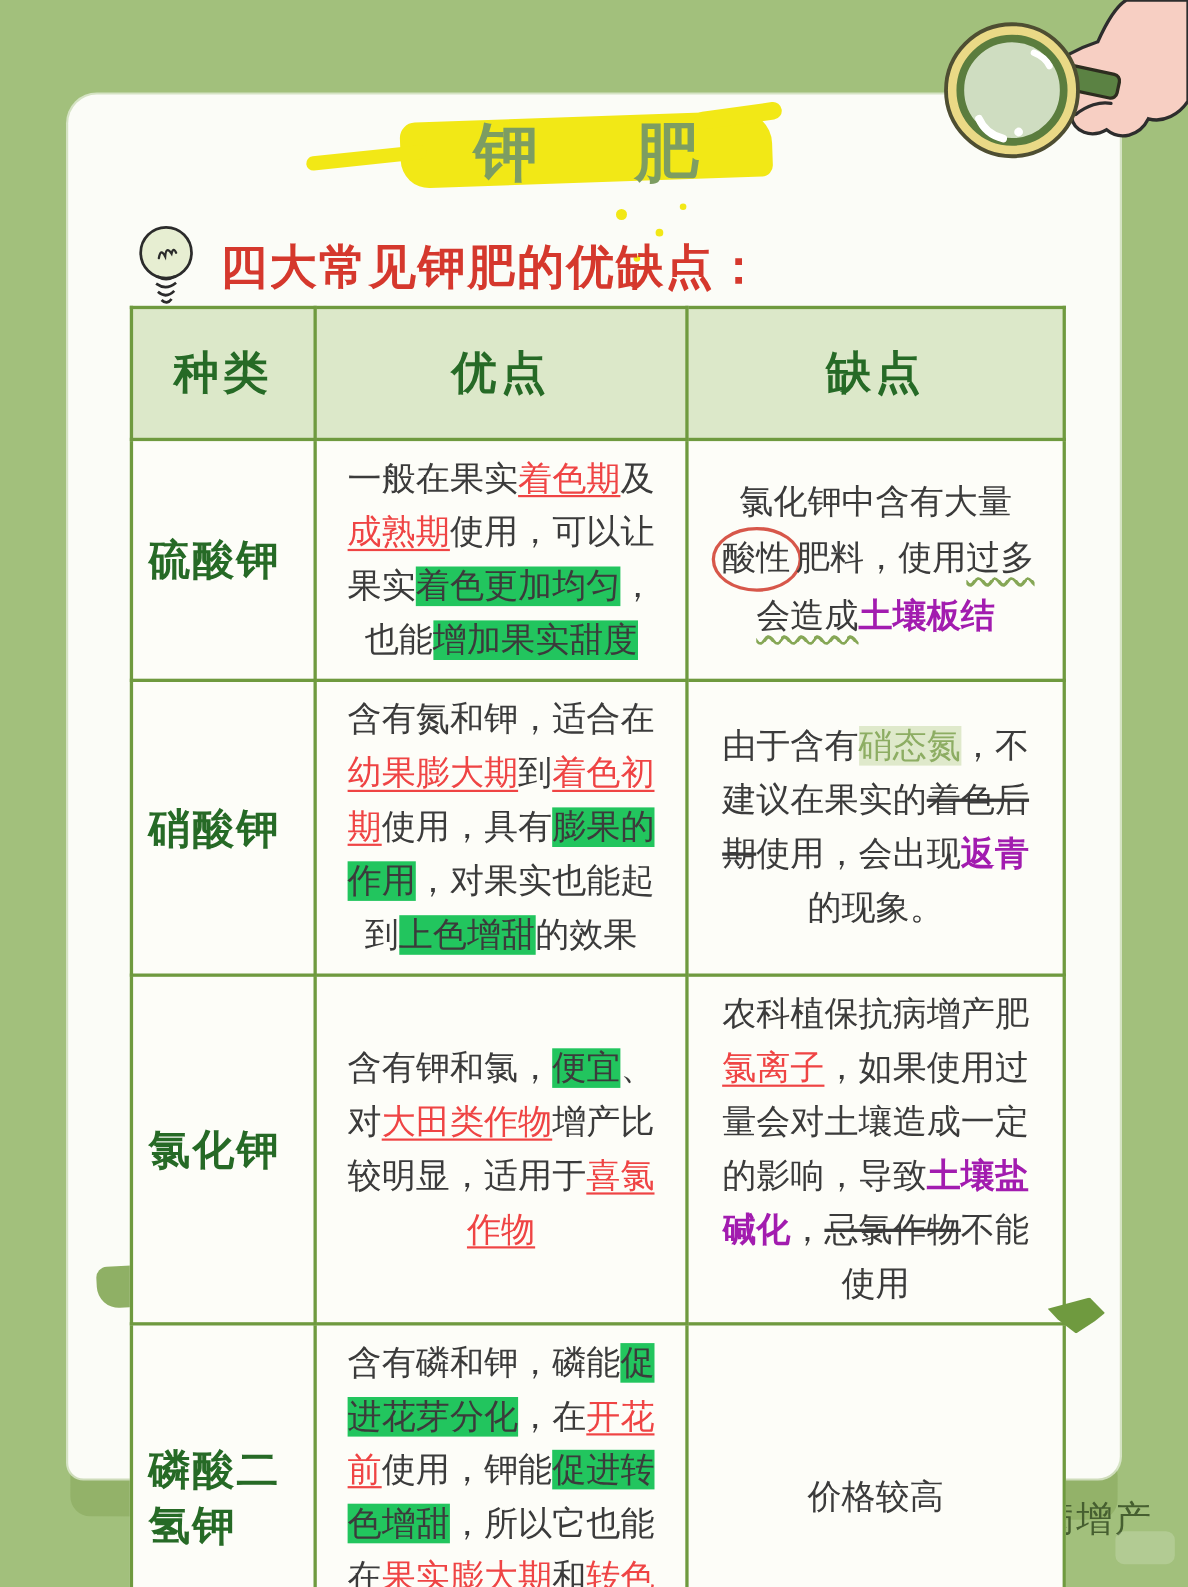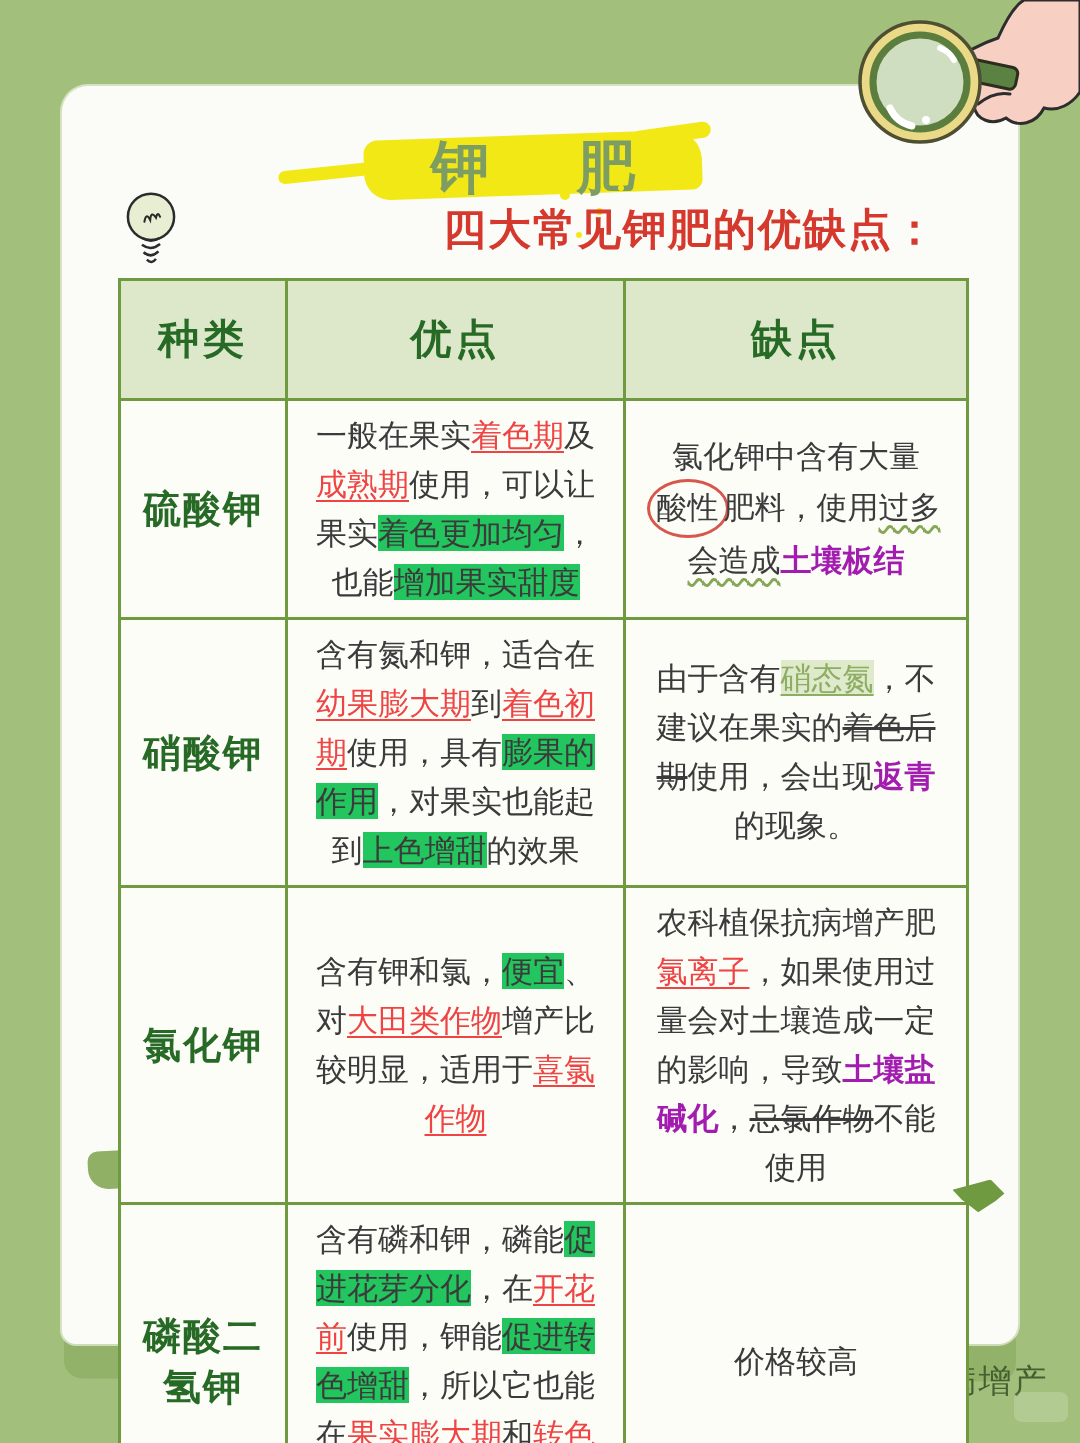--- a/index.html
+++ b/index.html
@@ -16,21 +16,21 @@
     background:#93b269; border-radius:18px; transform:rotate(.2deg); z-index:0;
   }
   .paper {
     position:absolute; left:62px; top:86px; width:956px; height:1258px;
     background:#fbfcf7;
     border-radius:26px 10px 20px 14px;
     box-shadow:0 0 0 2px rgba(255,255,255,.55);
     z-index:1;
   }
   
-  .title-wrap { position:absolute; left:358px; top:98px; width:350px; height:86px; z-index:3;margin-top:29px; }
+  .title-wrap { position:absolute; left:358px; top:98px; width:350px; height:86px; z-index:3; }
   .title-swash {
     position:absolute; left:6px; top:8px; width:338px; height:60px;
     background:#f2e816; border-radius:14px 30px 10px 26px;
     transform:rotate(-2deg);
   }
   .title-swash::before {
     content:""; position:absolute; left:-86px; top:24px; width:110px; height:13px;
     background:#f2e816; border-radius:8px; transform:rotate(-4deg);
   }
   .title-swash::after {
@@ -40,47 +40,47 @@
   .title-dot { position:absolute; background:#f2e816; border-radius:50%; z-index:3; }
   .title-text {
     position:absolute; left:0; top:0; width:100%; text-align:center;
     font-size:58px; font-weight:bold; color:#7d9d62; letter-spacing:34px;
     line-height:80px; text-indent:34px;
     font-family:"DejaVu Sans","Liberation Sans",sans-serif;
   }
   
   .magnifier { position:absolute; left:828px; top:0; z-index:4; }
   
-  .heading-row { position:absolute; left:118px; top:188px; width:820px; height:84px; z-index:3; display:flex; align-items:center;justify-content:space-between; }
+  .heading-row { position:absolute; left:118px; top:201px; width:820px; height:84px; z-index:3; display:flex; align-items:center; }
   .bulb-icon { width:66px; height:86px; margin-right:16px; flex:0 0 auto; }
   .heading-text {
     font-size:43px; font-weight:bold; color:#d5382d; letter-spacing:2px;
     font-family:"DejaVu Serif","Liberation Serif",serif;
   }
   
   table.fert-table {
     position:absolute; left:118px; top:278px; width:848px; z-index:3;
     border-collapse:collapse; table-layout:fixed; background:#fdfdf8;
   }
   .fert-table th, .fert-table td { border:3px solid #6f9a3f; vertical-align:middle; }
   .fert-table th {
     height:120px; background:#dce8c9; color:#266a26;
     font-size:41px; font-weight:bold; text-align:center; letter-spacing:4px;
   }
   td.type-cell {
-    color:#266a26; font-size:38px; font-weight:bold; text-align:center;
+    color:#266a26; font-size:38px; font-weight:bold; text-align:left;
     padding:0 14px; line-height:1.35; letter-spacing:2px;
   }
   td.text-cell {
     font-size:31px; color:#3b3b3b; text-align:center;
     padding:10px 20px; line-height:1.58;
   }
   
   .seg.term   { color:#ef4444; text-decoration:underline; text-decoration-thickness:2px; text-underline-offset:5px; }
-  .seg.termhl { color:#8dad63; text-decoration:underline; text-decoration-thickness:2px; text-underline-offset:5px; background:#dfe9cb; }
+  .seg.termhl { color:#8dad63; text-decoration-thickness:2px; text-underline-offset:5px; background:#dfe9cb; }
   .seg.hl     { background:#22c55e; }
   .seg.bold   { font-weight:bold; color:#a21caf; }
   .seg.strike { text-decoration:line-through; text-decoration-thickness:3px; }
   .seg.scrib  { text-decoration:underline wavy #86a756 2.5px; text-underline-offset:7px; }
   .seg.circle {
     display:inline-block; border:3px solid rgba(208,58,44,.85);
     border-radius:50%; padding:1px 7px 3px; margin:-2px -5px;
   }
   
   .label-swash {

